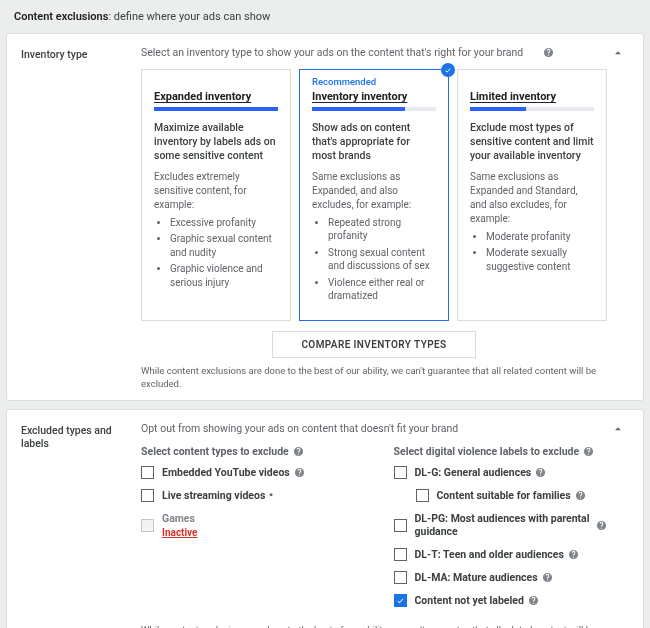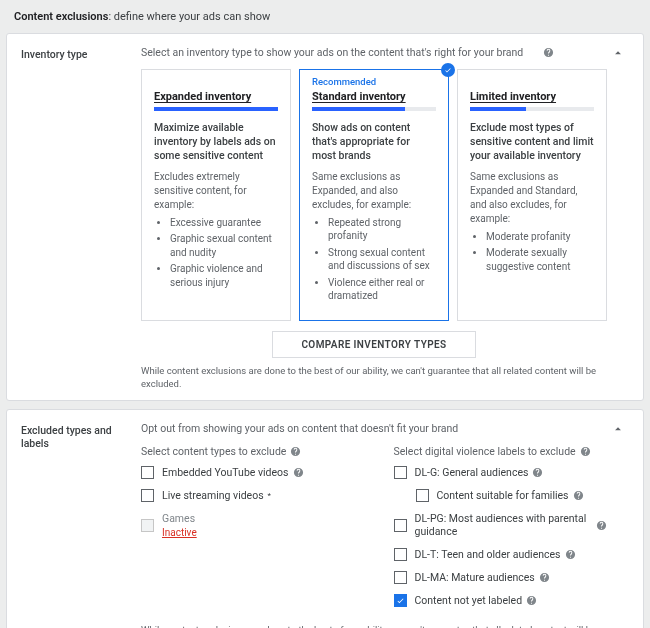--- a/index.html
+++ b/index.html
@@ -151,21 +151,21 @@
     cursor: pointer;
     background: #fff;
   }
   .disclaimer {
     font-size: 9.5px;
     color: var(--text-sec);
     line-height: 1.4;
   }
 
   
-  .two-col { display: flex; gap: 39px; margin-top: 8px; }
+  .two-col { display: flex; gap: 39px; margin-top: 8px; font-weight: bold; }
   .col { flex: 1; }
   .col-head {
     font-size: 10.5px;
     color: var(--text-sec);
     display: flex;
     align-items: center;
     gap: 4px;
     margin-bottom: 8px;
   }
   .opt {
@@ -217,33 +217,33 @@
       </div>
       <div class="inv-row" id="inv-row">
             <div class="inv-card">
               <div class="inv-title">Expanded inventory</div>
               <div class="inv-bar">
                 <div class="inv-bar-fill" style="width:100%"></div>
               </div>
               <div class="inv-desc">Maximize available inventory by labels ads on some sensitive content</div>
               <div class="inv-sub">Excludes extremely sensitive content, for example:</div>
               <ul>
-                <li>Excessive guarantee</li>
+                <li>Excessive profanity</li>
                 <li>Graphic sexual content and nudity</li>
                 <li>Graphic violence and serious injury</li>
               </ul>
             </div>
             <div class="inv-card selected">
               <div class="inv-rec">Recommended</div>
               <div class="inv-badge">
                 <svg viewBox="0 0 24 24">
                   <path d="M9 16.2l-3.5-3.5L4 14.2 9 19.2 20 8.2l-1.5-1.5z"></path>
                 </svg>
               </div>
-              <div class="inv-title">Standard inventory</div>
+              <div class="inv-title">Inventory inventory</div>
               <div class="inv-bar">
                 <div class="inv-bar-fill" style="width:75%"></div>
               </div>
               <div class="inv-desc">Show ads on content that's appropriate for most brands</div>
               <div class="inv-sub">Same exclusions as Expanded, and also excludes, for example:</div>
               <ul>
                 <li>Repeated strong profanity</li>
                 <li>Strong sexual content and discussions of sex</li>
                 <li>Violence either real or dramatized</li>
               </ul>

